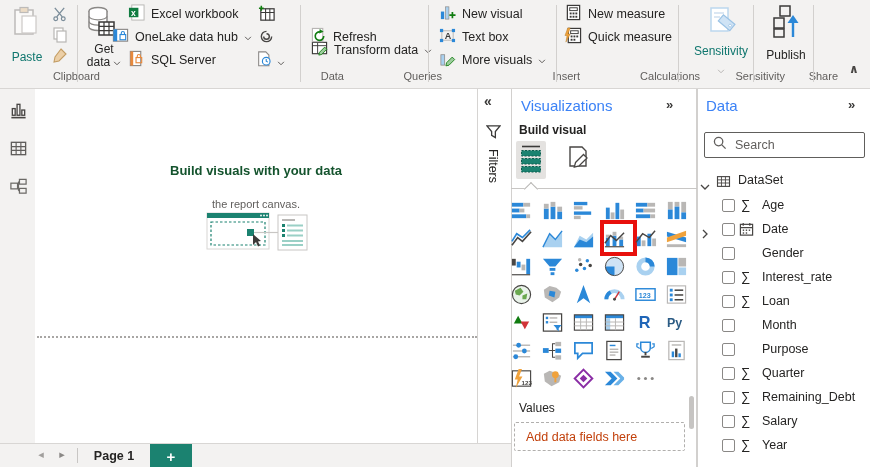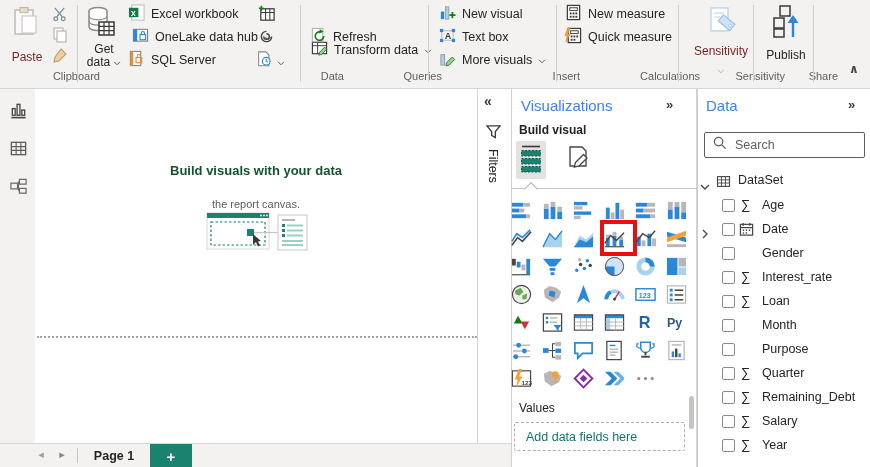--- a/index.html
+++ b/index.html
@@ -4,21 +4,21 @@
 <style>
   html,body{margin:0;padding:0;background:#fff;}
   #root{position:relative;width:870px;height:467px;background:#fff;
         font-family:"Liberation Sans","DejaVu Sans",sans-serif;color:#252423;overflow:hidden;}
   .abs{position:absolute;}
   
   #ribbon{position:absolute;left:0;top:0;width:870px;height:88px;background:#f3f2f1;border-bottom:1px solid #d8d6d4;}
   .ritem{position:absolute;display:flex;align-items:center;gap:6px;height:18px;font-size:12.5px;color:#252423;white-space:nowrap;cursor:default;}
   .rgroup{position:absolute;top:70px;font-size:11px;color:#605e5c;text-align:right;margin-left:24px;}
   .rsep{position:absolute;top:5px;width:1px;height:77px;background:#d2d0ce;}
-  .grayed{color:#7f1d1d;}
+  .grayed{color:#0f766e;}
   
   #viewbar{position:absolute;left:0;top:89px;width:35px;height:354px;background:#f3f2f1;}
   .vb{position:absolute;left:8px;width:20px;height:20px;display:flex;align-items:center;justify-content:center;}
   
   #canvas-border{position:absolute;left:477px;top:89px;width:1px;height:354px;background:#d6d4d2;}
   #pagedots{position:absolute;left:37px;top:336px;width:440px;border-top:2px dotted #a8a6a4;}
   .empty-title{position:absolute;left:106px;top:163px;width:300px;text-align:center;font-size:13px;font-weight:bold;color:#14532d;}
   .empty-sub{position:absolute;width:340px;left:86px;text-align:center;font-size:11px;color:#605e5c;}
   
   #pagebar{position:absolute;left:0;top:443px;width:511px;height:24px;background:#f3f2f1;border-top:1px solid #d8d6d4;box-sizing:border-box;}
@@ -34,21 +34,21 @@
   .pcol{position:absolute;font-size:13px;color:#3b3a39;cursor:pointer;}
   .seclab{position:absolute;font-size:12px;font-weight:600;color:#252423;}
   #buildtab{position:absolute;left:516px;top:141px;width:30px;height:38px;background:#e4e2e0;border-radius:2px;display:flex;align-items:center;justify-content:center;}
   #formattab{position:absolute;left:562px;top:143px;width:32px;height:34px;display:flex;align-items:center;justify-content:center;}
   #vizdivider{position:absolute;left:511px;top:188px;width:186px;height:1px;background:#c8c6c4;}
   #vizcaret{position:absolute;left:526px;top:184px;width:9px;height:9px;background:#fff;border-left:1px solid #b8b6b4;border-top:1px solid #b8b6b4;transform:rotate(45deg);}
   .vgrid{position:absolute;left:510px;top:196px;width:187px;display:grid;grid-template-columns:repeat(6,31px);grid-auto-rows:28px;}
   .vcell{position:relative;display:flex;align-items:center;}
   .vcell.hl::after{content:"";position:absolute;left:-3px;right:-3px;top:-4px;bottom:-4px;border:4px solid #e8100c;}
   #values-label{position:absolute;left:519px;top:401px;font-size:12px;color:#252423;}
-  #values-well{position:absolute;left:514px;top:422px;width:171px;height:29px;border:1px dashed #b1afad;border-radius:2px;display:flex;align-items:center;padding-left:11px;font-size:12.5px;color:#0f766e;box-sizing:border-box;background:#fff;}
+  #values-well{position:absolute;left:514px;top:422px;width:171px;height:29px;border:1px dashed #b1afad;border-radius:2px;display:flex;align-items:center;padding-left:11px;font-size:12.5px;color:#c2410c;box-sizing:border-box;background:#fff;}
   #vizscroll{position:absolute;left:689px;top:396px;width:5px;height:33px;background:#c6c4c2;border-radius:3px;}
   
   #datapane{position:absolute;left:697px;top:89px;width:173px;height:378px;background:#fff;border-left:1px solid #d2d0ce;box-sizing:border-box;}
   #searchbox{position:absolute;left:704px;top:132px;width:161px;height:26px;border:1px solid #605e5c;border-radius:2px;background:#fff;display:flex;align-items:center;gap:8px;padding-left:8px;box-sizing:border-box;}
   #searchbox .ph{font-size:12.5px;color:#605e5c;}
   .frow{position:absolute;left:698px;width:172px;height:24px;}
   .fexp{position:absolute;left:4px;top:7px;}
   .fcheck{position:absolute;left:24px;top:5px;width:11px;height:11px;border:1px solid #8a8886;border-radius:2px;background:#fff;}
   .fsig{position:absolute;left:43px;top:3px;font-size:13px;color:#252423;}
   .fcal{position:absolute;left:41px;top:4px;}
@@ -110,21 +110,21 @@
     </div>
 
     <div class="ritem" style="left:128px;top:5px;">
       <span><svg width="17" height="17" viewBox="0 0 18 18">
             <rect x="4" y="1" width="13" height="16" fill="#fff" stroke="#b8b6b4"></rect>
             <rect x="1" y="4" width="10" height="10" fill="#107c41"></rect>
             <text x="3.2" y="12.5" font-size="9" fill="#fff" font-weight="bold">x</text>
           </svg></span>
       <span>Excel workbook</span>
     </div>
-    <div class="ritem" style="left:132px;top:28px;gap:6px;">
+    <div class="ritem" style="left:112px;top:28px;gap:6px;">
       <span><svg width="17" height="17" viewBox="0 0 18 18">
             <rect x="1.5" y="2.5" width="15" height="12.5" fill="#fff" stroke="#8a8886" stroke-width="1.2"></rect>
             <rect x="1.5" y="2.5" width="4" height="12.5" fill="#2b88d8"></rect>
             <rect x="8.5" y="8" width="6" height="5.5" fill="none" stroke="#2b88d8" stroke-width="1.2"></rect>
             <path d="M9.8 8 V6.5 A1.7 1.7 0 0 1 13.2 6.5 V8" fill="none" stroke="#2b88d8" stroke-width="1.2"></path>
           </svg></span>
       <span>OneLake data hub</span>
       <span><svg width="8" height="5" viewBox="0 0 9 6">
             <polyline points="1,1 4.5,4.5 8,1" fill="none" stroke="#605e5c" stroke-width="1.2"></polyline>
           </svg></span>

